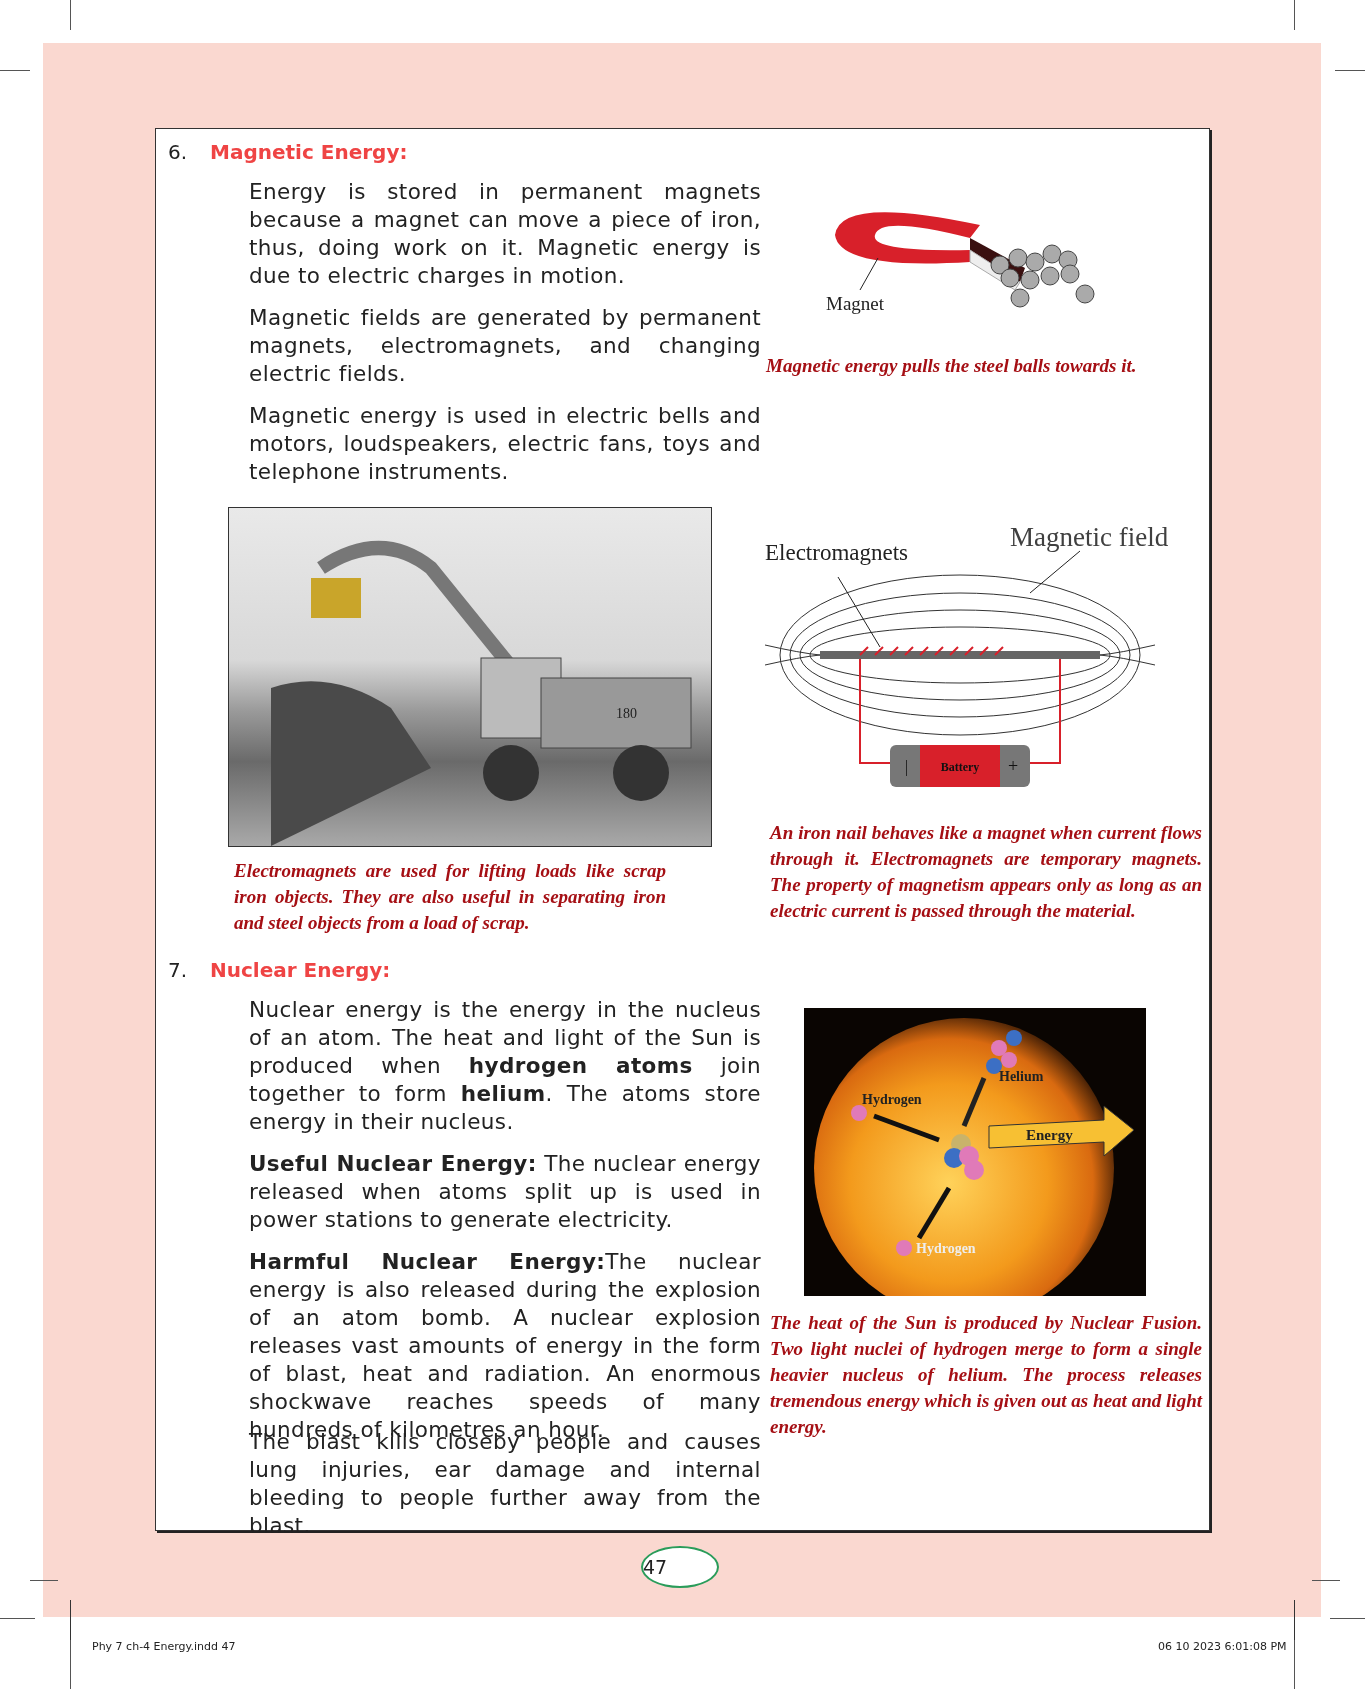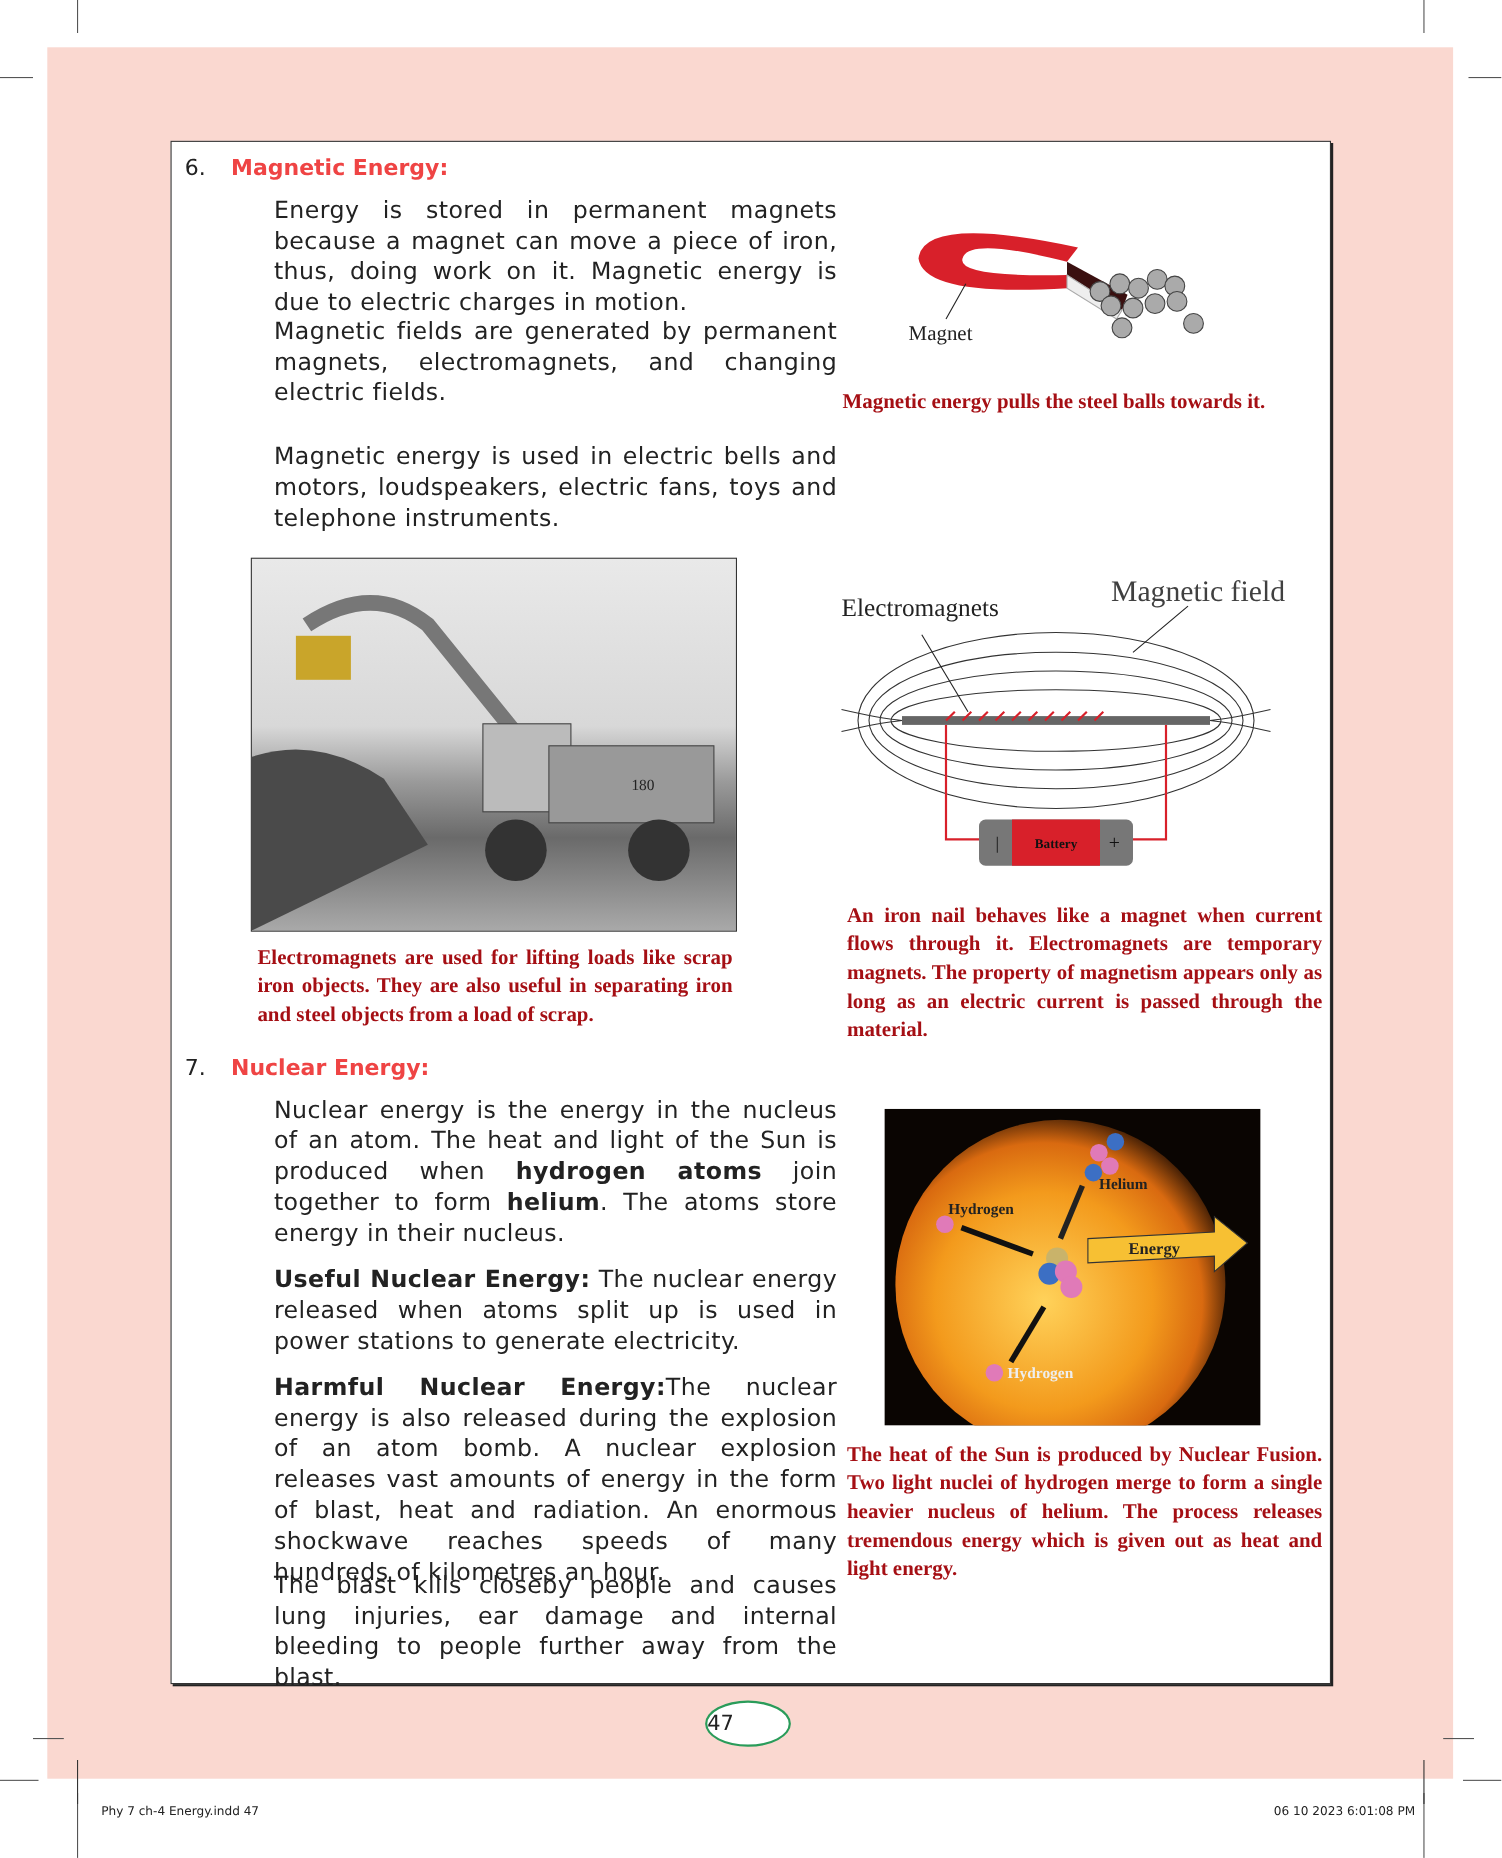--- a/index.html
+++ b/index.html
@@ -4,22 +4,22 @@
 <style>
   html,body{margin:0;padding:0;}
   body{width:1365px;height:1689px;position:relative;background:#fff;font-family:"DejaVu Sans","Liberation Sans",sans-serif;overflow:hidden;}
   .bleed{position:absolute;left:43px;top:43px;width:1278px;height:1574px;background:#fad8d0;}
   .crop{position:absolute;background:#555;}
   .frame{position:absolute;left:155px;top:128px;width:1053px;height:1401px;background:#fff;border:1.5px solid #333;box-shadow:2px 2px 0 #222;}
   .num{position:absolute;font-size:20px;color:#222;}
   .heading{position:absolute;font-size:20px;font-weight:bold;color:#ef4444;}
   .para{position:absolute;font-size:21.5px;line-height:28px;color:#222;text-align:justify;letter-spacing:0.4px;margin-left:39px;}
   .para b{font-weight:bold;}
-  .cap{position:absolute;font-family:"Liberation Serif","DejaVu Serif",serif;font-weight:bold;font-size:19px;line-height:26px;color:#a50f14;text-align:justify;}
-  .photo{position:absolute;left:228px;top:507px;width:440px;height:338px;border:1px solid #333;background:linear-gradient(#e9e9e9 0%,#d8d8d8 45%,#9a9a9a 60%,#6a6a6a 75%,#a9a9a9 100%);overflow:hidden;}
+  .cap{position:absolute;font-family:"Liberation Serif","DejaVu Serif",serif;font-style:italic;font-weight:bold;font-size:19px;line-height:26px;color:#a50f14;text-align:justify;}
+  .photo{position:absolute;left:228px;top:507px;width:440px;height:338px;border:1px solid #333;background:linear-gradient(#e9e9e9 0%,#d8d8d8 45%,#9a9a9a 60%,#6a6a6a 75%,#a9a9a9 100%);overflow:hidden;padding-left:42px;}
   .pagenum{position:absolute;left:641px;top:1546px;width:74px;height:38px;border:2px solid #2a9c5a;border-radius:50%;background:#fff;text-align:left;line-height:38px;font-size:19px;color:#222;}
   .slug{position:absolute;font-size:11px;color:#222;}
   svg text{font-family:"Liberation Serif","DejaVu Serif",serif;}
 </style>
 </head>
 <body>
 
 <div class="bleed"></div>
 
 <div class="crop" style="left:70px;top:0;width:1px;height:30px"></div>
@@ -33,21 +33,21 @@
 <div class="crop" style="left:30px;top:1580px;width:28px;height:1px"></div>
 <div class="crop" style="left:1312px;top:1580px;width:28px;height:1px"></div>
 <div class="crop" style="left:70px;top:1600px;width:1px;height:40px;background:#333"></div>
 <div class="crop" style="left:1294px;top:1600px;width:1px;height:40px;background:#333"></div>
 
 <div class="frame"></div>
 
 <div class="num" style="left:168px;top:140px">6.</div>
 <div class="heading" style="left:210px;top:140px">Magnetic Energy:</div>
 <div class="para" style="left:210px;top:178px;width:512px">Energy is stored in permanent magnets because a magnet can move a piece of iron, thus, doing work on it. Magnetic energy is due to electric charges in motion.</div>
-<div class="para" style="left:210px;top:288px;width:512px">Magnetic fields are generated by permanent magnets, electromagnets, and changing electric fields.</div>
+<div class="para" style="left:210px;top:304px;width:512px">Magnetic fields are generated by permanent magnets, electromagnets, and changing electric fields.</div>
 <div class="para" style="left:210px;top:402px;width:512px">Magnetic energy is used in electric bells and motors, loudspeakers, electric fans, toys and telephone instruments.</div>
 
 <svg style="position:absolute;left:820px;top:190px" width="310" height="140">
   <path d="M160,35 Q20,5 15,45 Q20,80 150,72 L150,60 Q50,62 55,45 Q60,25 150,48 Z" fill="#d8202a"></path>
   <path d="M150,48 L205,78 L200,92 L150,60 Z" fill="#3a1010"></path>
   <path d="M150,60 L200,92 L195,100 L150,72 Z" fill="#eee" stroke="#aaa"></path>
   <g fill="#aaa" stroke="#444" stroke-width="1">
     <circle cx="180" cy="75" r="9"></circle>
     <circle cx="198" cy="68" r="9"></circle>
     <circle cx="215" cy="72" r="9"></circle>

